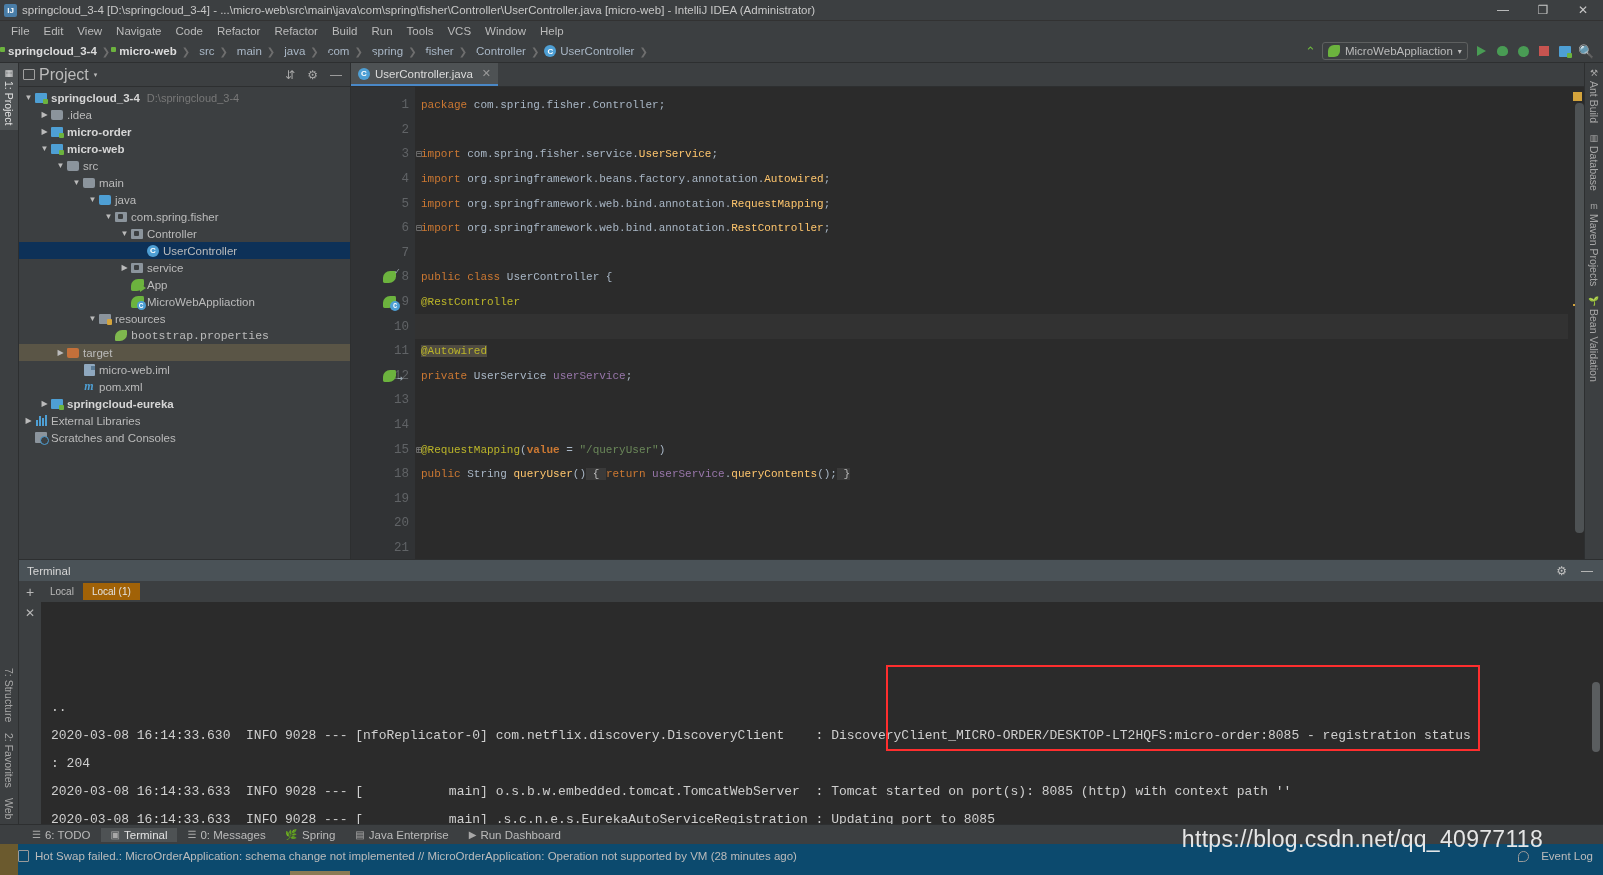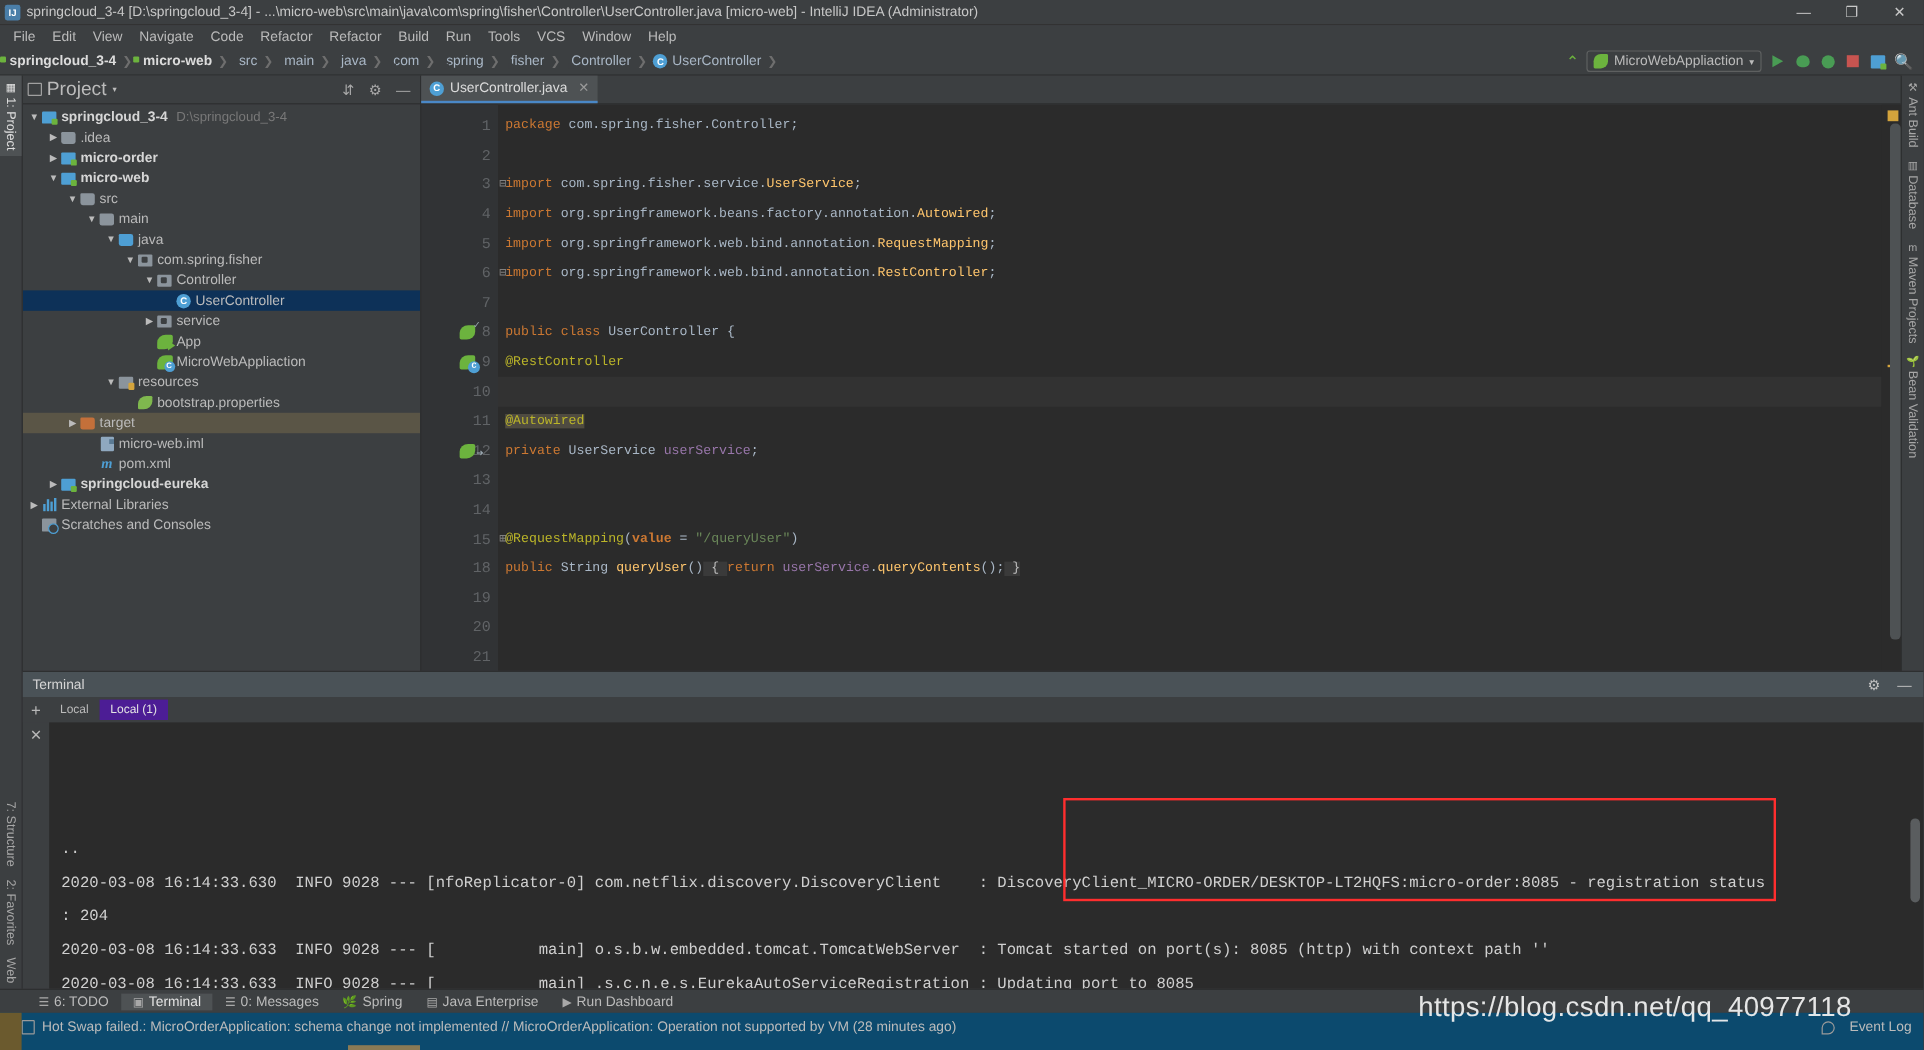--- a/index.html
+++ b/index.html
@@ -227,21 +227,21 @@
     border-top: 1px solid #2d2f30;
   }
   .term-header {
     height: 21px; background: #4a5257; display:flex; align-items:center;
     padding-left: 8px; font-size: 11.5px; color: #d6d6d6;
   }
   .term-head-actions { margin-left:auto; display:flex; gap:14px; padding-right:10px; color:#c0c0c0; font-size:12px;}
   .term-tabs-row { height: 21px; background:#3c3f41; display:flex; align-items:center; }
   .term-plus { width: 22px; text-align:center; color:#b8b8b8; font-size:14px; }
   .tterm-tab { font-size: 10px; color:#bbbbbb; padding: 3px 9px; }
-  .tterm-tab.active { background: #4c1d95; color:#e3e3e3; }
+  .tterm-tab.active { background: #a16207; color:#e3e3e3; }
   .term-body-row { flex:1; display:flex; min-height:0; }
   .term-close { width:22px; padding-top:4px; text-align:center; color:#b8b8b8; font-size:12px; }
   .term-console {
     flex:1; background:#2b2b2b; font-family:"Liberation Mono", monospace;
     font-size: 13px; color: #cfcfcf; padding: 8px 0 0 10px; position:relative;
     overflow:hidden; line-height:28px; white-space:pre;
   }
   .redbox {
     position: absolute; border: 2px solid #ff2e2e; pointer-events:none;
   }
@@ -510,21 +510,21 @@
             </span>
             <span class="tlabel">MicroWebAppliaction</span>
           </div>
           <div class="trow" style="padding-left: 68px;">
             <span class="arrow">▼</span>
             <span class="ticon">
               <span class="i-res"></span>
             </span>
             <span class="tlabel">resources</span>
           </div>
-          <div class="trow" style="padding-left: 84px;">
+          <div class="trow" style="padding-left: 84px; font-family: Liberation Mono, monospace;">
             <span class="arrow none">▶</span>
             <span class="ticon">
               <span class="i-leaf"></span>
             </span>
             <span class="tlabel">bootstrap.properties</span>
           </div>
           <div class="trow tgt" style="padding-left: 36px;">
             <span class="arrow">▶</span>
             <span class="ticon">
               <span class="i-dir orange"></span>

